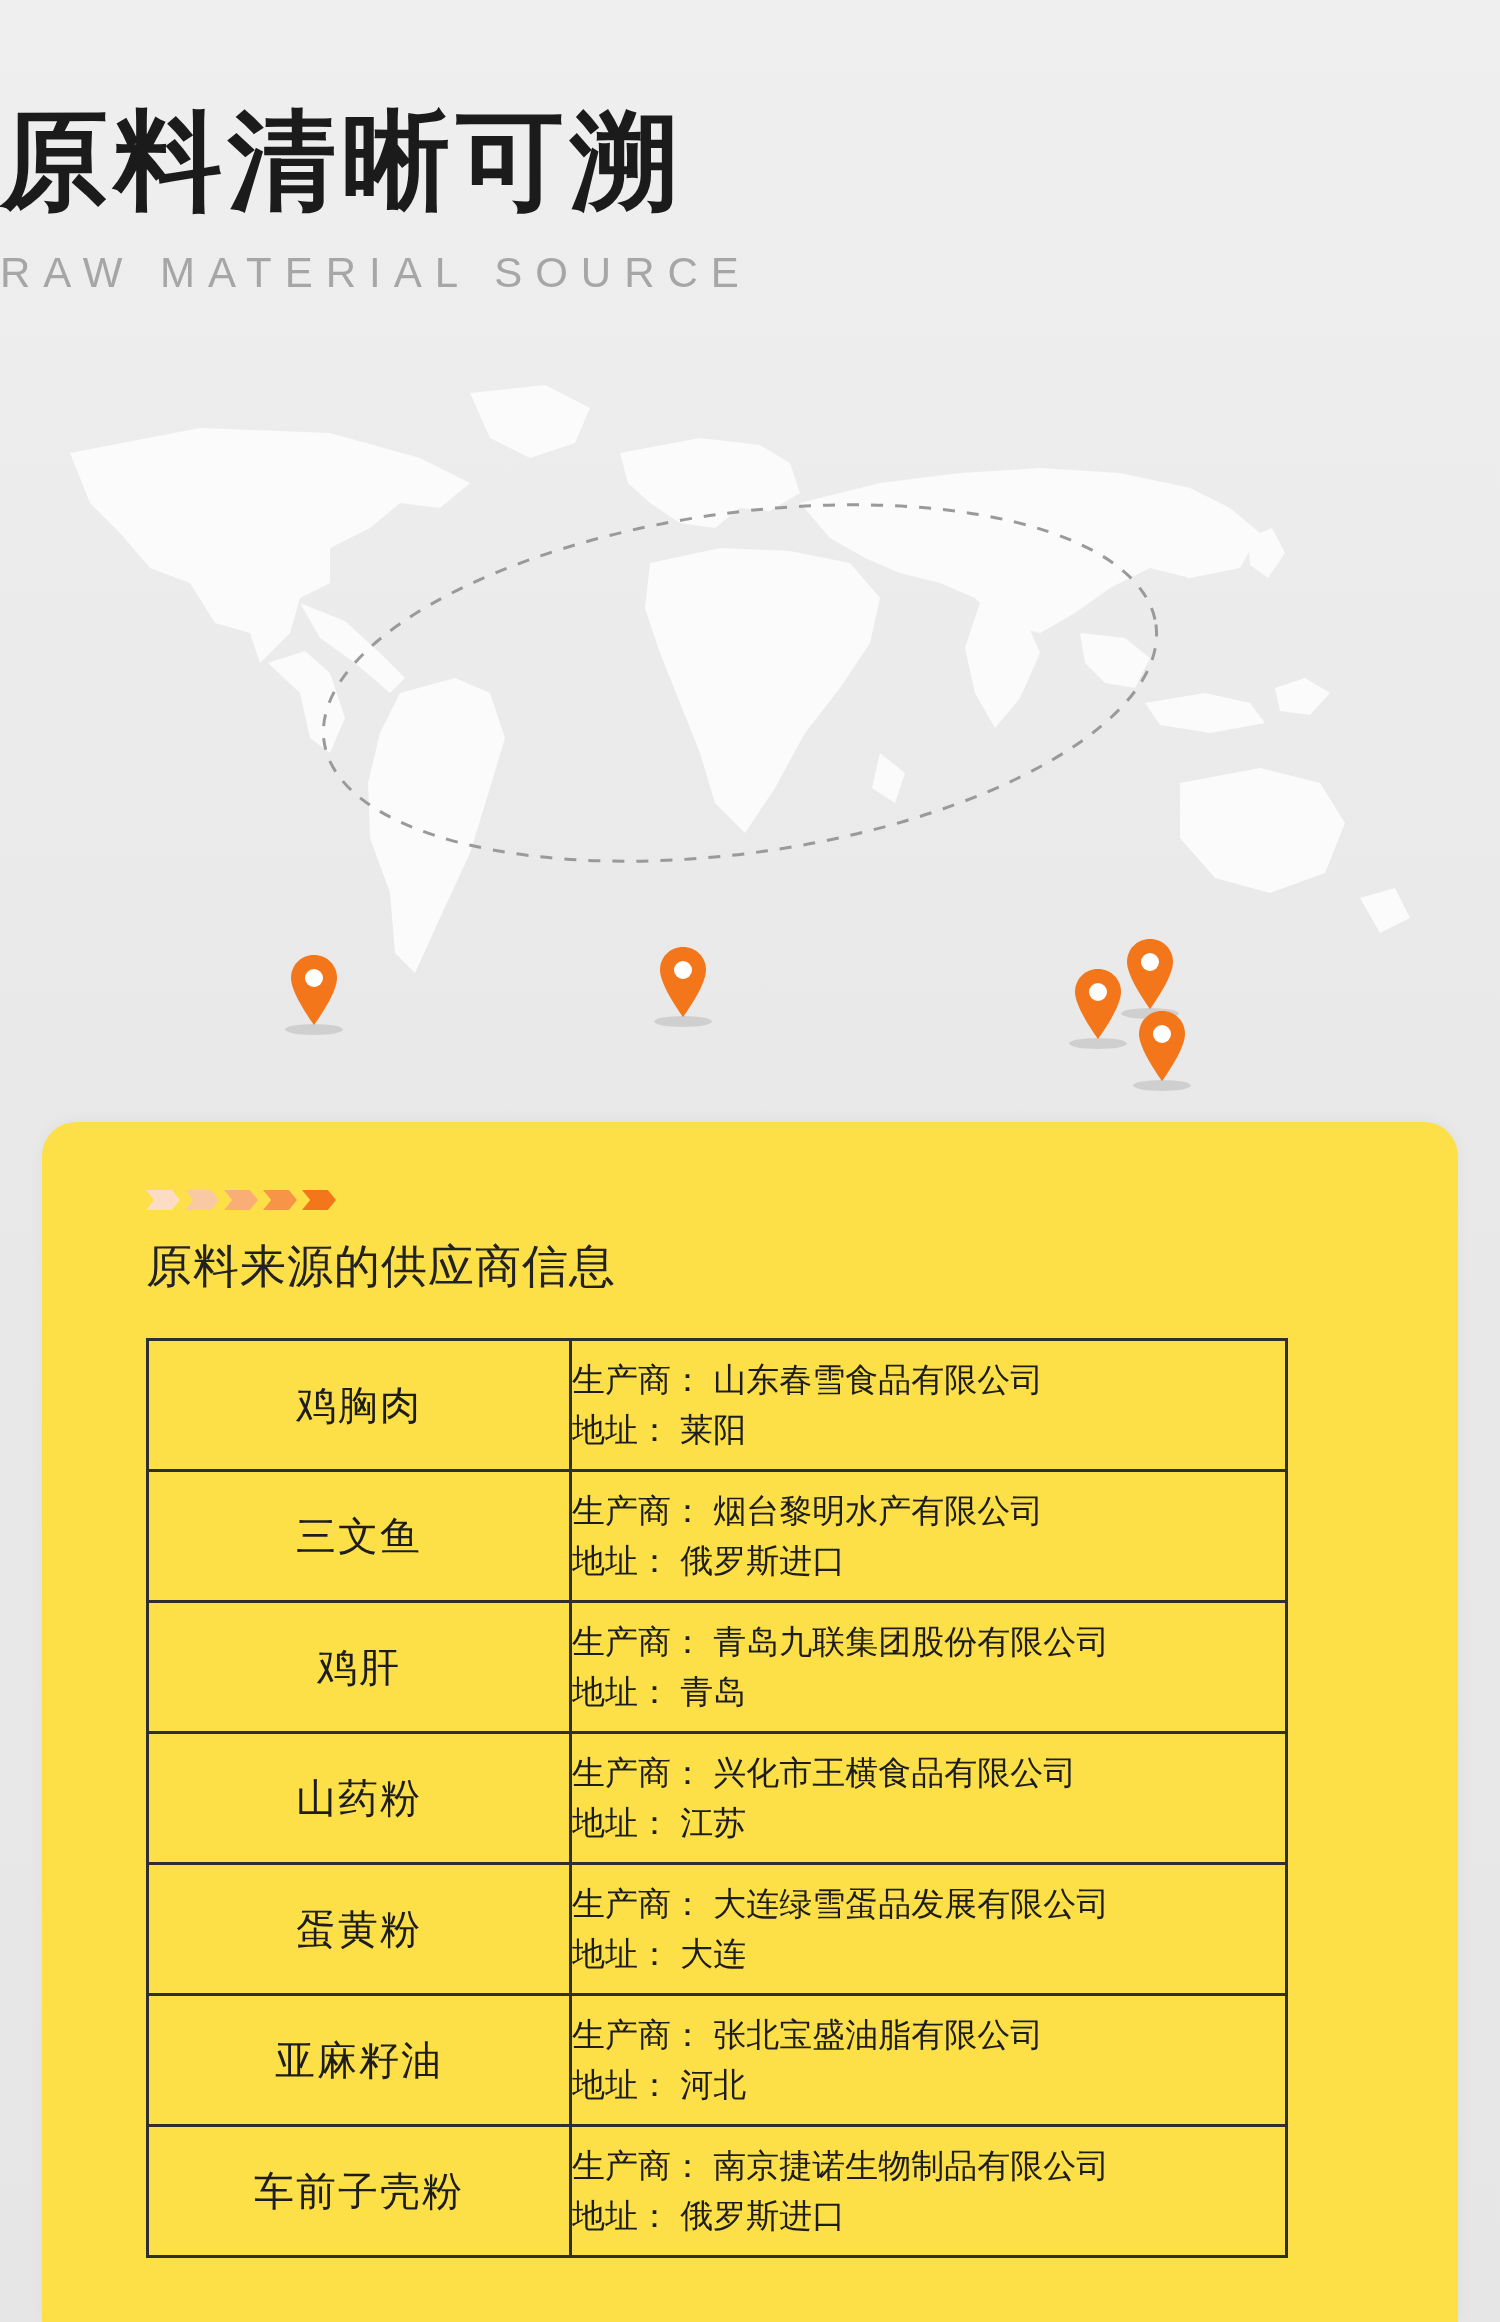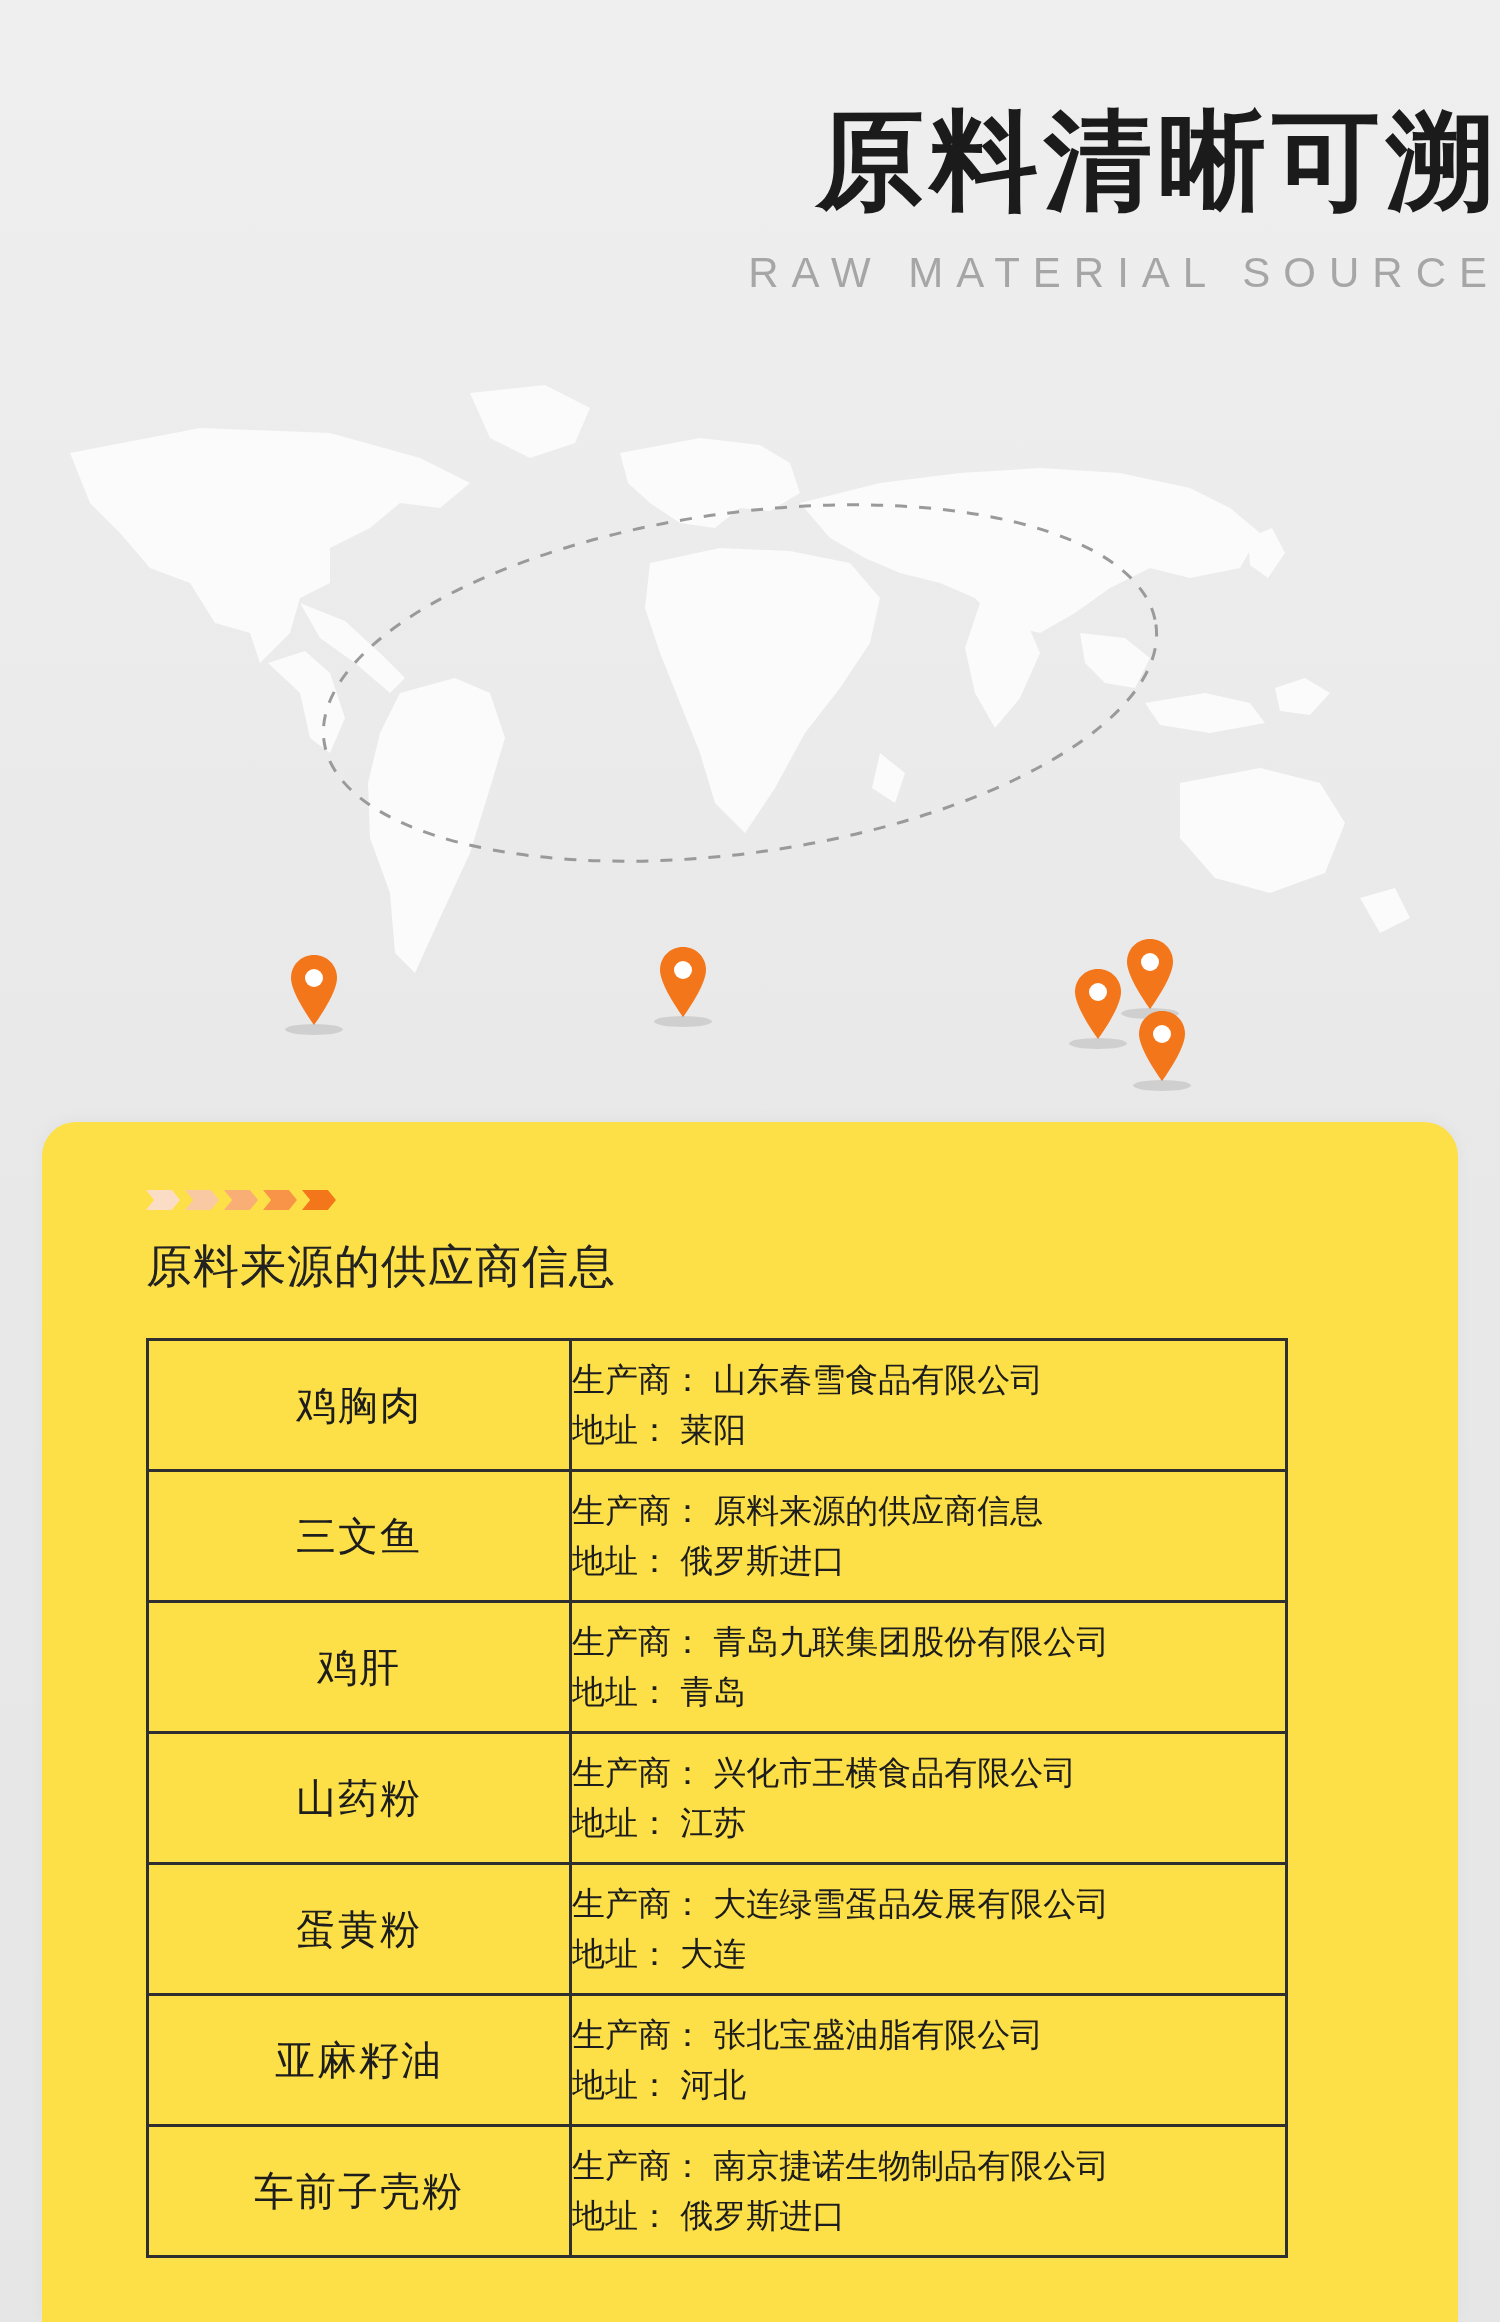--- a/index.html
+++ b/index.html
@@ -12,21 +12,21 @@
     height: 2322px;
     position: relative;
     overflow: hidden;
     font-family: "Liberation Sans", "DejaVu Sans", sans-serif;
     background: linear-gradient(180deg, #efefef 0%, #e9e9e9 45%, #e6e6e6 100%);
   }
 
   
   .header {
     padding-top: 104px;
-    text-align: right;
+    text-align: left;
   }
   .title {
     font-size: 108px;
     line-height: 1.05;
     font-weight: 900;
     color: #1b1b1b;
     letter-spacing: 6px;
     margin: 0;
     font-family: "DejaVu Sans", "Liberation Sans", sans-serif;
   }
@@ -231,21 +231,21 @@
       <tr>
         <td class="mat">鸡胸肉</td>
         <td class="info">
           <span class="line">生产商： 山东春雪食品有限公司</span>
           <span class="line">地址： 莱阳</span>
         </td>
       </tr>
       <tr>
         <td class="mat">三文鱼</td>
         <td class="info">
-          <span class="line">生产商： 原料来源的供应商信息</span>
+          <span class="line">生产商： 烟台黎明水产有限公司</span>
           <span class="line">地址： 俄罗斯进口</span>
         </td>
       </tr>
       <tr>
         <td class="mat">鸡肝</td>
         <td class="info">
           <span class="line">生产商： 青岛九联集团股份有限公司</span>
           <span class="line">地址： 青岛</span>
         </td>
       </tr>

